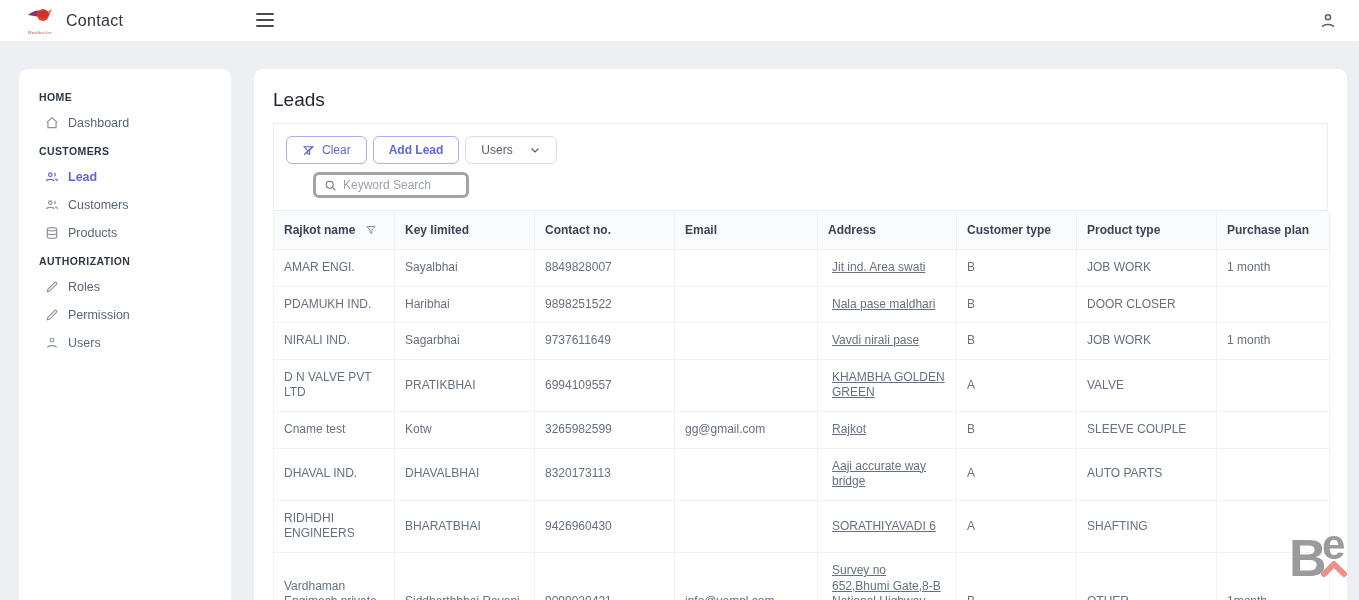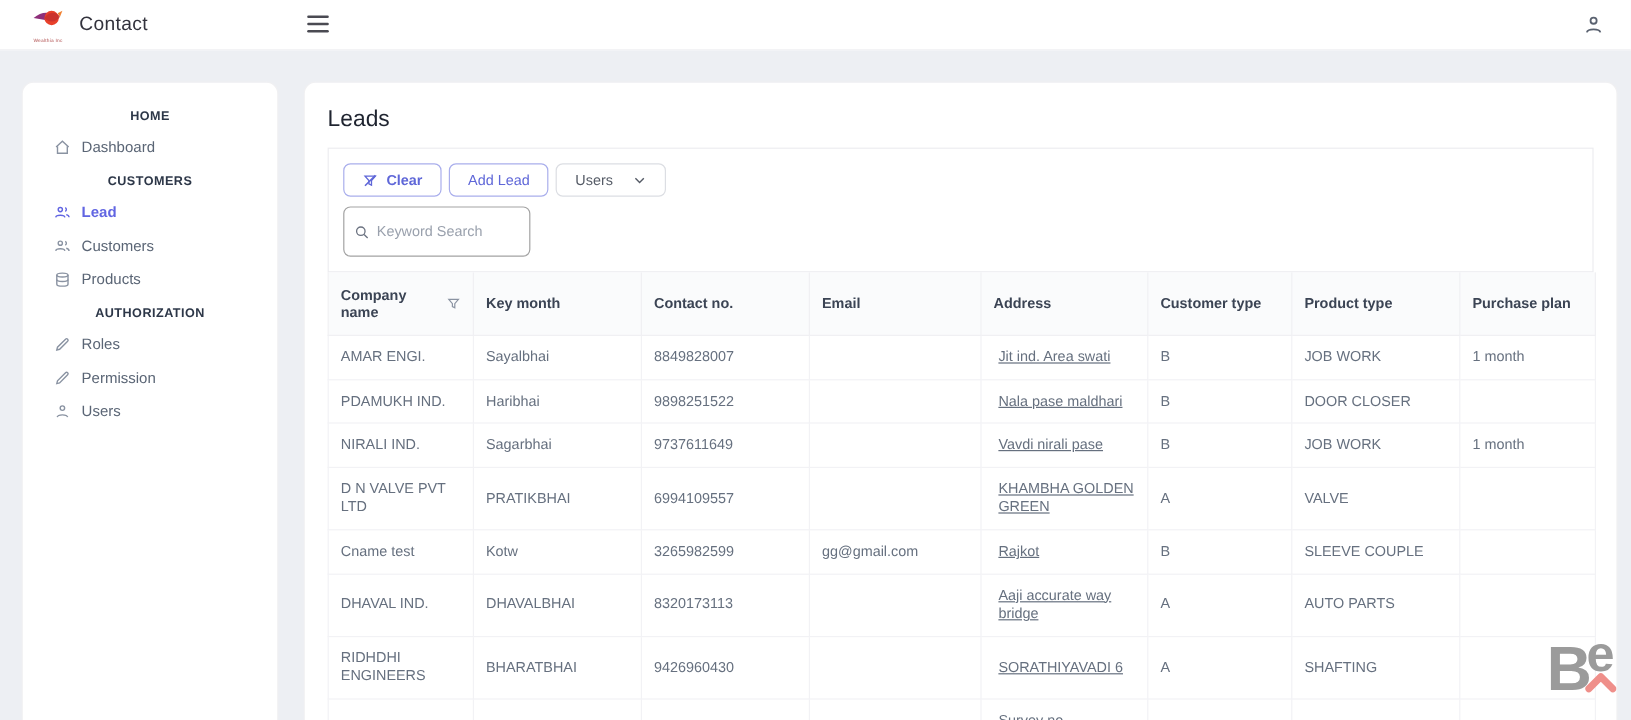--- a/index.html
+++ b/index.html
@@ -17,38 +17,38 @@
   .user-icon { position:absolute; right:22px; top:12px; color:#5a6270; cursor:pointer; }
 
   
   .sidebar-card { position:absolute; left:18px; top:68px; width:214px; height:560px;
                   background:#ffffff; border-radius:10px; border:1px solid #f0f0f2; padding:14px 0; }
   .main-card { position:absolute; left:253px; top:68px; width:1095px; height:560px;
                background:#ffffff; border-radius:10px; border:1px solid #f0f0f2; padding:20px 19px; overflow:hidden; }
 
   
   .side-section-title { font-size:10.5px; font-weight:bold; color:#2d3748; letter-spacing:.4px;
-                        padding:8px 20px 6px 20px;text-align:center; }
+                        padding:8px 20px 6px 20px; }
   .side-item { display:flex; align-items:flex-start; gap:9px; padding:7px 20px 7px 26px;
                font-size:12.5px; color:#5a6575; cursor:pointer; }
   .side-item .icn { display:flex; color:#8a93a2; }
   .side-item.active { color:#6165e2; font-weight:bold; }
   .side-item.active .icn { color:#6165e2; }
 
   
   .page-title { font-size:19px; font-weight:500; color:#1f2430; margin-bottom:12px; }
   .toolbar-box { border:1px solid #ededf0; background:#fff; padding:12px; }
   .btn-row { display:flex; gap:6px; }
   .btn { display:inline-flex; align-items:center; gap:7px; height:28px; padding:0 15px;
          border-radius:6px; background:#fff; font-size:12px; cursor:pointer; }
-  .btn.indigo { border:1px solid #a9aeec; color:#5f67d8; font-weight:bold; }
-  .btn.plain  { border:1px solid #a9aeec; color:#5f67d8; font-weight:normal; }
+  .btn.indigo { border:1px solid #a9aeec; color:#5f67d8; font-weight:normal; }
+  .btn.plain  { border:1px solid #a9aeec; color:#5f67d8; font-weight:bold; }
   .btn.gray   { border:1px solid #dcdee3; color:#555b66; font-weight:normal; gap:16px; }
-  .search-box { margin-top:8px; width:156px; height:42px; border:1px solid #a3a3a3; border-radius:6px;
-                display:flex; align-items:center; padding:0 8px; gap:6px; background:#fff; }
+  .search-box { margin-top:8px; width:156px; height:26px; border:3px solid #a3a3a3; border-radius:6px;
+                display:flex; align-items:center; padding:0 8px; gap:6px; background:#fff;margin-left:27px; }
   .search-box input { border:none; outline:none; font-size:12px; color:#444; width:110px;
                       font-family:"Liberation Sans", sans-serif; background:transparent; }
   .search-box input::placeholder { color:#9aa1ad; }
 
   
   table.leads { width:1056px; border-collapse:collapse; table-layout:fixed; }
   table.leads th { background:#fafbfc; font-size:12px; font-weight:bold; color:#3b4454; text-align:left;
                    padding:12px 10px; border:1px solid #f0f0f3; border-top:none; }
   table.leads th .th-inner { display:flex; align-items:center; gap:10px; }
   table.leads td { font-size:12px; color:#66707f; padding:10px 10px; border:1px solid #f2f2f5;
@@ -209,27 +209,27 @@
         <col style="width:143px">
       <col style="width:139px">
         <col style="width:120px">
         <col style="width:140px">
         <col style="width:113px">
     </colgroup>
     <thead>
       <tr>
         <th>
           <span class="th-inner">
-            <span>Company name</span>
+            <span>Rajkot name</span>
             <svg class="filter-funnel-icon" width="12" height="12" viewBox="0 0 24 24" fill="none" stroke="currentColor" stroke-width="2">
                 <path d="M4 5 H20 L14 12 V19 L10 17 V12 Z"></path>
               </svg>
           </span>
         </th>
-        <th>Key month</th>
+        <th>Key limited</th>
         <th>Contact no.</th>
         <th>Email</th>
         <th>Address</th>
         <th>Customer type</th>
         <th>Product type</th>
         <th>Purchase plan</th>
       </tr>
     </thead>
     <tbody>
         <tr>

